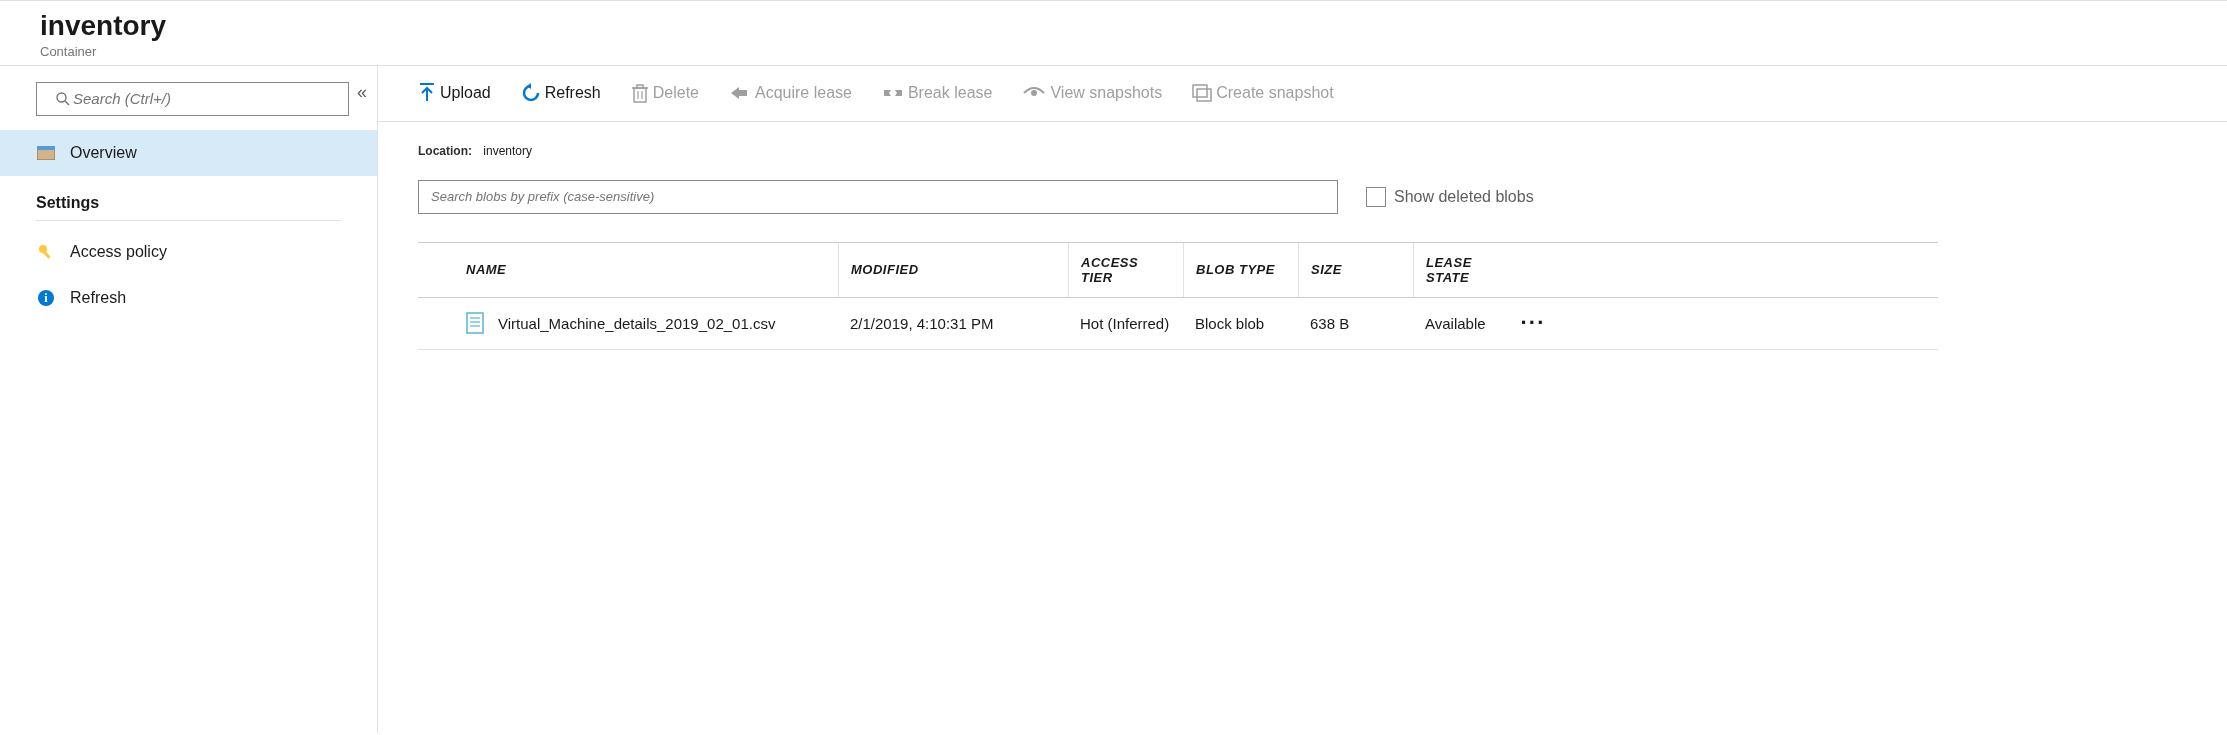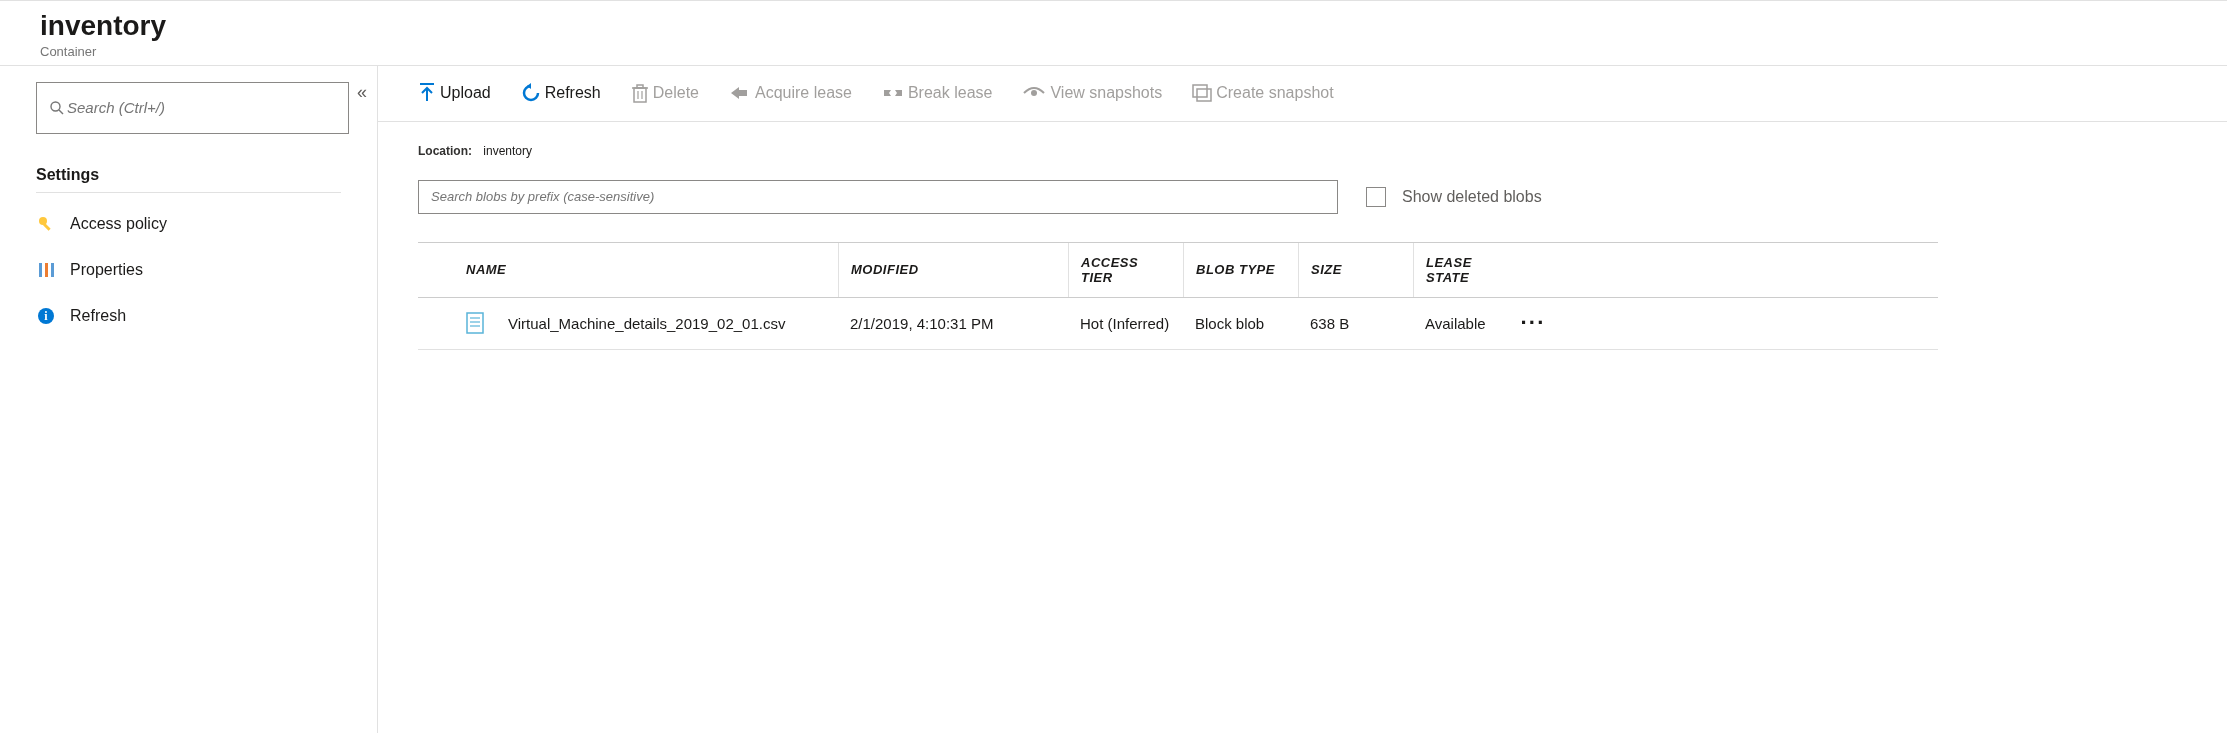--- a/index.html
+++ b/index.html
@@ -47,22 +47,22 @@
     cursor: pointer;
   }
   .search-wrap {
     padding: 0 28px 0 36px;
     margin-bottom: 14px;
   }
   .search-box {
     display: flex;
     align-items: center;
     border: 1px solid #8a8886;
-    height: 52px;
-    padding: 0 10px;
+    height: 34px;
+    padding: 0 16px;
     background: #fff;
   }
   .search-box input {
     border: none;
     outline: none;
     flex: 1;
     font-size: 15px;
     font-style: italic;
     color: #767676;
     background: transparent;
@@ -146,21 +146,21 @@
     border: none;
     outline: none;
     width: 100%;
     font-size: 13px;
     font-style: italic;
     color: #4d7c0f;
   }
   .chk-wrap {
     display: flex;
     align-items: center;
-    gap: 16px;
+    gap: 8px;
     font-size: 16px;
     color: #605e5c;
   }
   .chk {
     width: 20px;
     height: 20px;
     border: 1px solid #8a8886;
     background: #fff;
   }
 
@@ -195,21 +195,21 @@
   .trow {
     height: 52px;
     border-bottom: 1px solid #e1e1e1;
     font-size: 15px;
     color: #1b1a19;
   }
   .trow .td { padding: 0 12px; }
   .trow .name-cell {
     display: flex;
     align-items: center;
-    gap: 24px;
+    gap: 14px;
     padding-left: 48px;
   }
   .more-dots {
     font-size: 22px;
     font-weight: 700;
     text-align: center;
     cursor: pointer;
     letter-spacing: 1px;
   }
   svg { display: block; }
@@ -231,43 +231,42 @@
         <span class="icon-slot">
           <svg width="16" height="16" viewBox="0 0 16 16">
               <circle cx="6.5" cy="6.5" r="4.5" fill="none" stroke="#767676" stroke-width="1.4"></circle>
               <line x1="10" y1="10" x2="14" y2="14" stroke="#767676" stroke-width="1.4"></line>
             </svg>
         </span>
         <input type="text" placeholder="Search (Ctrl+/)" style="">
       </div>
     </div>
 
+    <div class="nav-item active">
+      <span class="icon-slot">
+        <svg width="18" height="14" viewBox="0 0 18 14">
+            <rect x="0" y="0" width="18" height="14" fill="#d2b48c" stroke="#8a6d3b" stroke-width="1"></rect>
+            <rect x="0" y="0" width="18" height="4" fill="#5b9bd5"></rect>
+          </svg>
+      </span>
+      <span>Overview</span>
+    </div>
 
 
     <div class="section-h">Settings</div>
     <hr class="section-rule">
 
     <div class="nav-item">
       <span class="icon-slot">
         <svg width="18" height="18" viewBox="0 0 18 18">
             <circle cx="6" cy="6" r="4" fill="#ffc83d"></circle>
             <rect x="8" y="8" width="8" height="3" fill="#ffc83d" transform="rotate(45 8 8)"></rect>
           </svg>
       </span>
       <span>Access policy</span>
-    </div>
-    <div class="nav-item">
-      <span class="icon-slot">
-        <svg width="18" height="18" viewBox="0 0 18 18">
-            <rect x="2" y="2" width="3" height="14" fill="#5b9bd5"></rect>
-            <rect x="8" y="2" width="3" height="14" fill="#ed7d31"></rect>
-            <rect x="14" y="2" width="3" height="14" fill="#5b9bd5"></rect>
-          </svg>
-      </span>
-      <span>Properties</span>
     </div>
     <div class="nav-item">
       <span class="icon-slot">
         <svg width="18" height="18" viewBox="0 0 18 18">
             <circle cx="9" cy="9" r="8" fill="#0078d4"></circle>
             <text x="9" y="13" text-anchor="middle" font-size="12" font-weight="bold" fill="#fff" font-family="Georgia">i</text>
           </svg>
       </span>
       <span>Refresh</span>
     </div>

